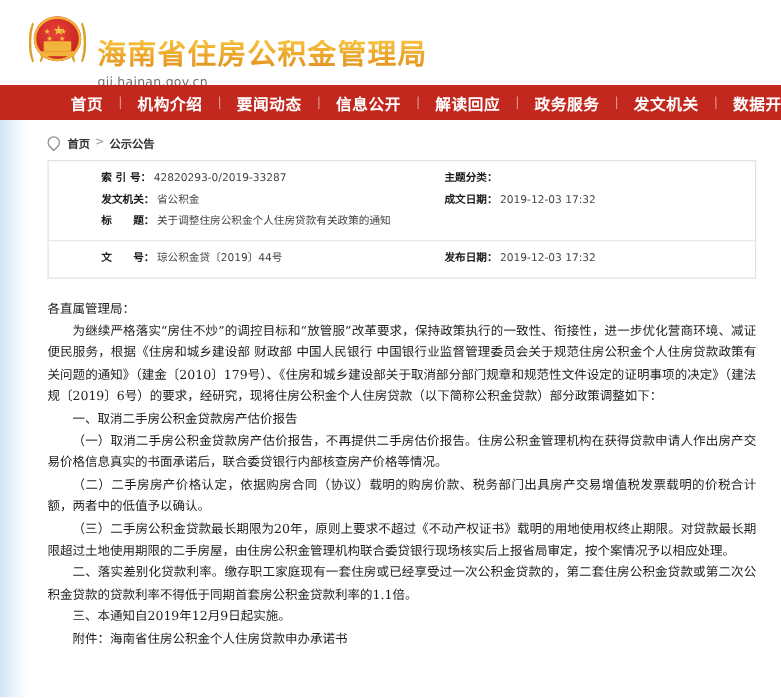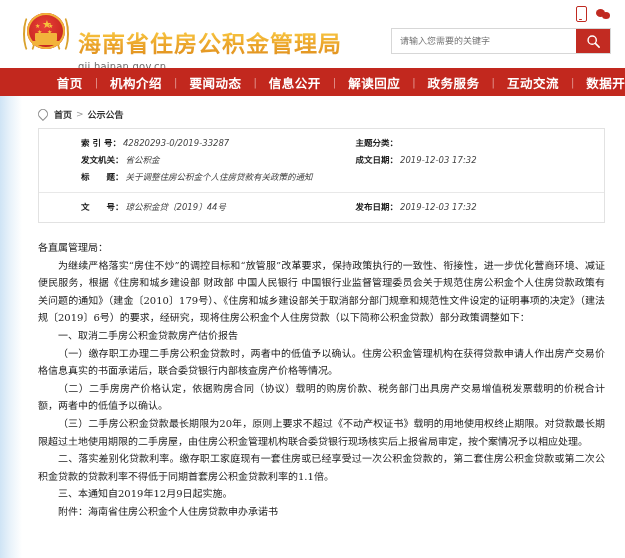--- a/index.html
+++ b/index.html
@@ -261,21 +261,20 @@
   }
   .meta-k {
     font-weight: bold;
     color: #1a1a1a;
     white-space: pre;
     flex: 0 0 auto;
   }
   .meta-v {
     color: #444;
     padding-left: 2px;
-    font-style: italic;
   }
   .meta-row.full .meta-col.right { padding-left: 26px; }
 
   
   .doc-body {
     margin-top: 16px;
     font-family: "DejaVu Serif", "Liberation Serif", serif;
     font-size: 10px;
     line-height: 17.6px;
     color: #1d1d1d;
@@ -305,55 +304,37 @@
       <div class="e-star s4">★</div>
       <div class="e-gate"></div>
       <div class="e-base"></div>
     </div>
     <div class="brand-text">
       <div class="brand-title">海南省住房公积金管理局</div>
       <div class="brand-url">gjj.hainan.gov.cn</div>
     </div>
   </div>
 
-  <div class="header-right">
-    <div class="header-icons">
-      <span class="icon-phone"></span>
-      <span class="icon-wechat">
-        <span class="wb wb1"></span>
-          <span class="wb wb2"></span>
-      </span>
-    </div>
-    <div class="search-wrap">
-      <input class="search-input" type="text" placeholder="请输入您需要的关键字" style="">
-      <button class="search-btn">
-        <svg width="15" height="15" viewBox="0 0 16 16">
-          <circle cx="6.6" cy="6.6" r="4.4" fill="none" stroke="#ffffff" stroke-width="1.5"></circle>
-          <line x1="10.0" y1="10.0" x2="14" y2="14" stroke="#ffffff" stroke-width="1.7" stroke-linecap="round"></line>
-        </svg>
-      </button>
-    </div>
-  </div>
 </div>
 
 <div class="main-nav">
   <div class="nav-inner">
     <a class="nav-item" href="#">首页</a>
     <span class="nav-sep">|</span>
     <a class="nav-item" href="#">机构介绍</a>
     <span class="nav-sep">|</span>
     <a class="nav-item" href="#">要闻动态</a>
     <span class="nav-sep">|</span>
     <a class="nav-item" href="#">信息公开</a>
     <span class="nav-sep">|</span>
     <a class="nav-item" href="#">解读回应</a>
     <span class="nav-sep">|</span>
     <a class="nav-item" href="#">政务服务</a>
     <span class="nav-sep">|</span>
-    <a class="nav-item" href="#">互动交流</a>
+    <a class="nav-item" href="#">发文机关</a>
     <span class="nav-sep">|</span>
     <a class="nav-item" href="#">数据开放</a>
   </div>
 </div>
 
 <div class="content">
 
   <div class="breadcrumb">
     <span class="pin-icon"></span>
     <span class="crumb-home">首页</span>
@@ -404,21 +385,21 @@
         </div>
       </div>
     </div>
 
   </div>
 
   <div class="doc-body">
     <p class="salute">各直属管理局：</p>
     <p class="indent">为继续严格落实“房住不炒”的调控目标和“放管服”改革要求，保持政策执行的一致性、衔接性，进一步优化营商环境、减证便民服务，根据《住房和城乡建设部 财政部 中国人民银行 中国银行业监督管理委员会关于规范住房公积金个人住房贷款政策有关问题的通知》（建金〔2010〕179号）、《住房和城乡建设部关于取消部分部门规章和规范性文件设定的证明事项的决定》（建法规〔2019〕6号）的要求，经研究，现将住房公积金个人住房贷款（以下简称公积金贷款）部分政策调整如下：</p>
     <p class="indent">一、取消二手房公积金贷款房产估价报告</p>
-    <p class="indent">（一）缴存职工办理二手房公积金贷款时，两者中的低值予以确认。住房公积金管理机构在获得贷款申请人作出房产交易价格信息真实的书面承诺后，联合委贷银行内部核查房产价格等情况。</p>
+    <p class="indent">（一）取消二手房公积金贷款房产估价报告，不再提供二手房估价报告。住房公积金管理机构在获得贷款申请人作出房产交易价格信息真实的书面承诺后，联合委贷银行内部核查房产价格等情况。</p>
     <p class="indent">（二）二手房房产价格认定，依据购房合同（协议）载明的购房价款、税务部门出具房产交易增值税发票载明的价税合计额，两者中的低值予以确认。</p>
     <p class="indent">（三）二手房公积金贷款最长期限为20年，原则上要求不超过《不动产权证书》载明的用地使用权终止期限。对贷款最长期限超过土地使用期限的二手房屋，由住房公积金管理机构联合委贷银行现场核实后上报省局审定，按个案情况予以相应处理。</p>
     <p class="indent">二、落实差别化贷款利率。缴存职工家庭现有一套住房或已经享受过一次公积金贷款的，第二套住房公积金贷款或第二次公积金贷款的贷款利率不得低于同期首套房公积金贷款利率的1.1倍。</p>
     <p class="indent">三、本通知自2019年12月9日起实施。</p>
     <p class="doc-attach">附件：海南省住房公积金个人住房贷款申办承诺书</p>
   </div>
 
 </div>
 
 </body></html>

